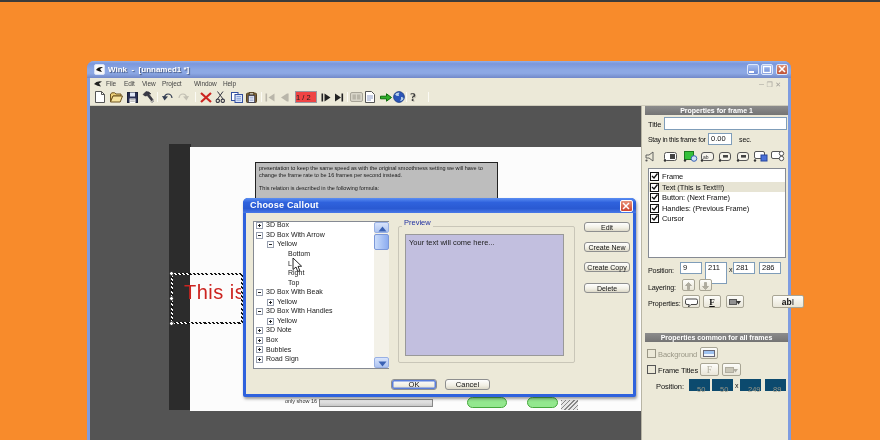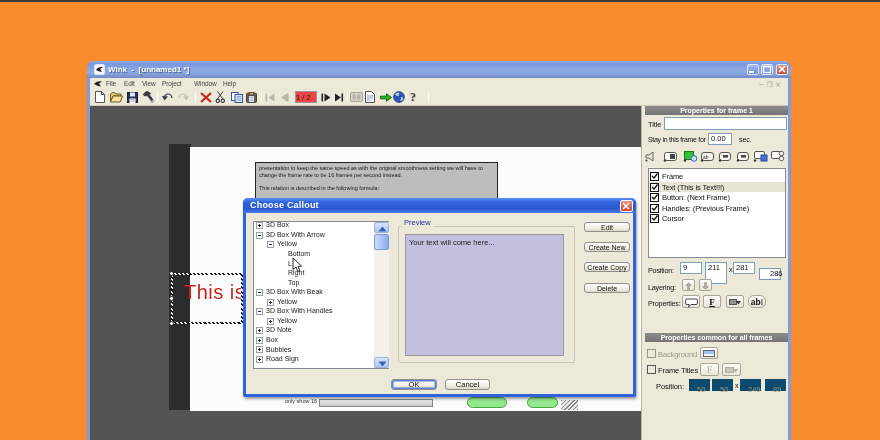--- a/index.html
+++ b/index.html
@@ -391,21 +391,21 @@
       <path d="M1,4 L3,6 L6.5,1.5" fill="none" stroke="#111" stroke-width="1.3"></path>
     </svg>
   </div>
 <div class="lrow" style="left:662px; top:214px;">Cursor</div>
 
 <div class="abs plabel" style="left:648px; top:266px; font-size:7.2px; letter-spacing:-.2px;">Position:</div>
 <div class="abs pinput" style="left:680px; top:262px; width:22px; height:12px; line-height:10px; padding-left:2px;">9</div>
 <div class="abs pinput" style="left:705px; top:262px; width:22px; height:22px; line-height:10px; padding-left:2px;">211</div>
 <div class="abs plabel" style="left:729px; top:266px;">x</div>
 <div class="abs pinput" style="left:733px; top:262px; width:22px; height:12px; line-height:10px; padding-left:2px;">281</div>
-<div class="abs pinput" style="left:759px; top:268px; width:22px; height:12px; line-height:10px; padding-left:10px;">286</div>
+<div class="abs pinput" style="left:759px; top:262px; width:22px; height:12px; line-height:10px; padding-left:2px;">286</div>
 
 <div class="abs plabel" style="left:648px; top:283px; font-size:7.2px; letter-spacing:-.2px;">Layering:</div>
 <div class="gbtn" style="left:682px; top:279px; width:13px; height:12px;">
     <svg width="7" height="8" style="position:absolute;left:2px;top:1.5px">
       <path d="M3.5,0.5 L6.5,3.5 L4.5,3.5 L4.5,7.5 L2.5,7.5 L2.5,3.5 L0.5,3.5 Z" fill="#b0ada0" stroke="#989588" stroke-width="0.6"></path>
     </svg>
   </div>
 <div class="gbtn" style="left:699px; top:279px; width:13px; height:12px;">
     <svg width="7" height="8" style="position:absolute;left:2px;top:1.5px">
       <path d="M3.5,7.5 L6.5,4.5 L4.5,4.5 L4.5,0.5 L2.5,0.5 L2.5,4.5 L0.5,4.5 Z" fill="#b0ada0" stroke="#989588" stroke-width="0.6"></path>
@@ -418,21 +418,21 @@
       <path d="M2,1 L11,1 Q12.5,1 12.5,2.5 L12.5,5 Q12.5,6.5 11,6.5 L6,6.5 L3.5,9 L4.2,6.5 L2,6.5 Q0.5,6.5 0.5,5 L0.5,2.5 Q0.5,1 2,1 Z" fill="#fff" stroke="#333" stroke-width="0.9"></path>
     </svg>
   </div>
 <div class="gbtn" style="left:703px; top:295px; width:18px; height:13px; font-size:9px; line-height:12px; font-family:'Liberation Serif',serif; color:#111;"><b><u>F</u></b></div>
 <div class="gbtn" style="left:726px; top:295px; width:18px; height:13px;">
     <span style="position:absolute;left:2px;top:3px;width:8px;height:6px;background:#909090;border:1px solid #555;"></span>
     <svg width="5" height="4" style="position:absolute;right:2px;top:5px">
       <path d="M0,0 L5,0 L2.5,3.5 Z" fill="#333"></path>
     </svg>
   </div>
-<div class="gbtn" style="left:748px; top:295px; width:18px; height:13px; font-size:8.5px; line-height:12px; color:#111;border-radius:6px;"><b>ab</b>I</div>
+<div class="gbtn" style="left:772px; top:295px; width:32px; height:13px; font-size:8.5px; line-height:12px; color:#111;"><b>ab</b>I</div>
 
 <div class="abs phdr" style="top:333px;">Properties common for all frames</div>
 <div class="cbg" style="left:647px; top:349px;"></div>
 <div class="abs plabel" style="left:658px; top:350px; color:#9a9786; font-size:7.5px;">Background</div>
 <div class="gbtn" style="left:700px; top:347px; width:18px; height:12px;">
     <span style="position:absolute;left:2px;top:2px;width:12px;height:7px;background:linear-gradient(180deg,#9ec2f0 55%,#f2f6fc 55%);border:1px solid #667;"></span>
   </div>
 <div class="cbg" style="left:647px; top:365px; border-color:#555;"></div>
 <div class="abs plabel" style="left:658px; top:366px; font-size:7.5px;">Frame Titles</div>
 <div class="gbtn" style="left:700px; top:363px; width:19px; height:13px; color:#b3b0a2; font-size:9.5px; line-height:12px; font-family:'Liberation Serif',serif;">F</div>

